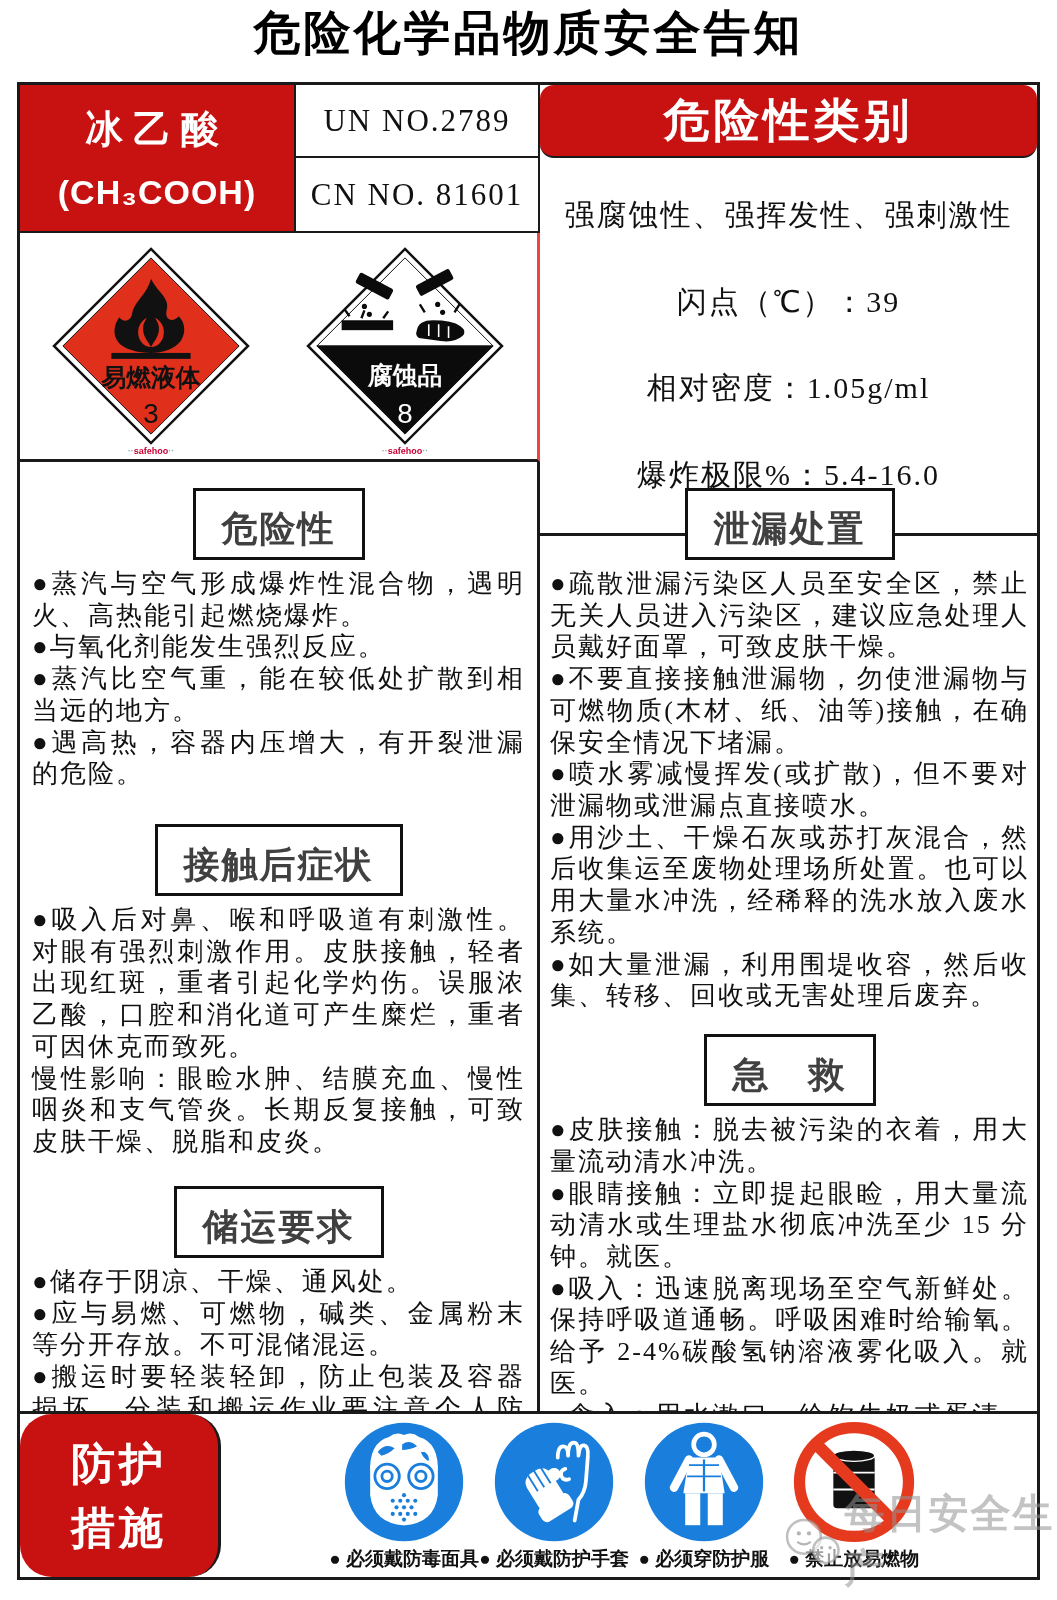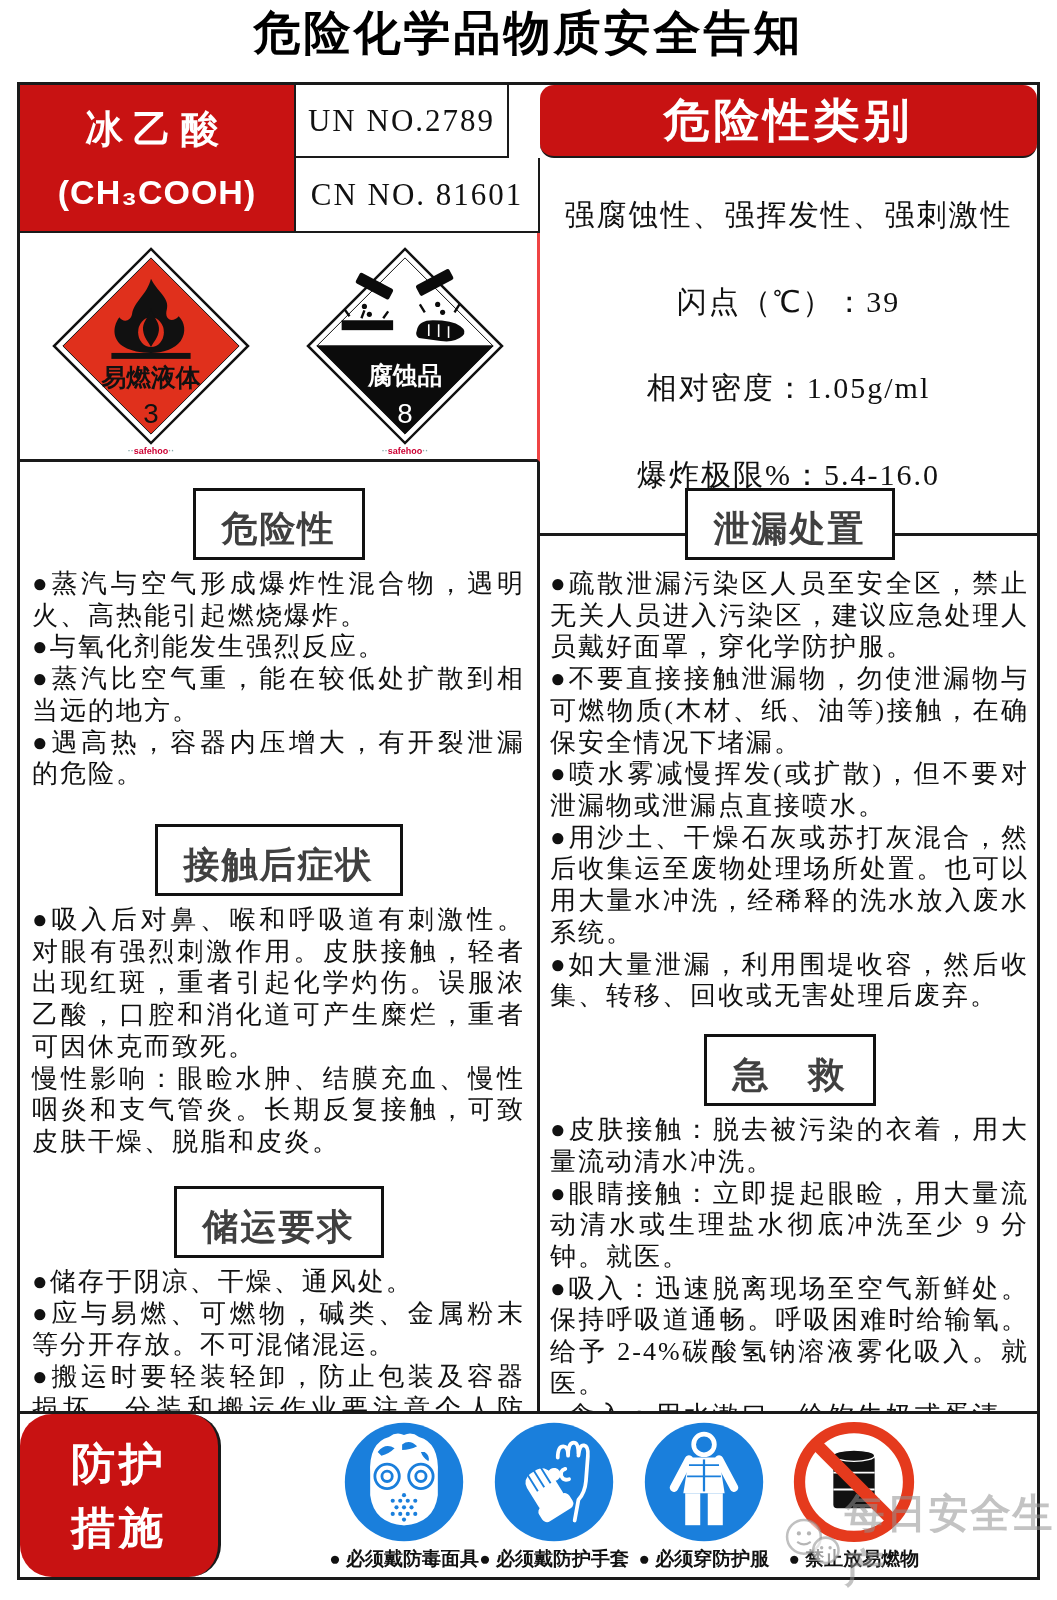--- a/index.html
+++ b/index.html
@@ -10,21 +10,21 @@
         letter-spacing:3px;color:#000;margin:0;}
   .sheet{position:absolute;left:17px;top:82px;width:1023px;height:1498px;
         border:3px solid #1a1a1a;box-sizing:border-box;}
   .cell{position:absolute;box-sizing:border-box;}
   .red{background:var(--accent-red);color:#fff;}
   
   .cell-name{left:0;top:0;width:276px;height:148px;border-right:2px solid #1a1a1a;border-bottom:2px solid #1a1a1a;
         display:flex;flex-direction:column;justify-content:space-around;align-items:center;padding:10px 0;}
   .chem-name{font-size:38px;letter-spacing:10px;font-weight:bold;}
   .chem-formula{font-family:"Liberation Sans",sans-serif;font-size:34px;font-weight:bold;letter-spacing:1px;}
-  .cell-un{left:276px;top:0;width:213px;height:73px;border-right:2px solid #1a1a1a;border-bottom:2px solid #1a1a1a;
+  .cell-un{left:276px;top:0;width:244px;height:73px;border-right:2px solid #1a1a1a;border-bottom:2px solid #1a1a1a;
         display:flex;align-items:center;justify-content:center;font-size:31px;letter-spacing:2px;}
   .cell-cn{left:276px;top:73px;width:244px;height:75px;border-right:2px solid #1a1a1a;border-bottom:2px solid #1a1a1a;
         display:flex;align-items:center;justify-content:center;font-size:31px;letter-spacing:2px;}
   .cell-class{left:520px;top:0;width:497px;height:73px;border-bottom:2px solid #1a1a1a;
         display:flex;align-items:center;justify-content:center;
         font-family:"Liberation Sans",sans-serif;font-weight:900;font-size:46px;letter-spacing:4px;border-radius:14px;}
   .cell-props{left:520px;top:73px;width:497px;height:378px;border-bottom:3px solid #1a1a1a;
         display:flex;flex-direction:column;justify-content:space-around;align-items:center;
         padding:14px 4px;font-size:30px;letter-spacing:2px;}
   .cell-diamonds{left:0;top:148px;width:520px;height:229px;border-right:3px solid #ef4444;border-bottom:3px solid #1a1a1a;}
@@ -143,29 +143,29 @@
       <p>慢性影响：眼睑水肿、结膜充血、慢性咽炎和支气管炎。长期反复接触，可致皮肤干燥、脱脂和皮炎。</p>
 
       <span class="sec-head gap2">储运要求</span>
       <p>●储存于阴凉、干燥、通风处。</p>
       <p>●应与易燃、可燃物，碱类、金属粉末等分开存放。不可混储混运。</p>
       <p>●搬运时要轻装轻卸，防止包装及容器损坏。分装和搬运作业要注意个人防护。</p>
     </div>
 
     <div class="cell cell-right body-text">
       <span class="sec-head">泄漏处置</span>
-      <p>●疏散泄漏污染区人员至安全区，禁止无关人员进入污染区，建议应急处理人员戴好面罩，穿化学防护服。</p>
+      <p>●疏散泄漏污染区人员至安全区，禁止无关人员进入污染区，建议应急处理人员戴好面罩，可致皮肤干燥。</p>
       <p>●不要直接接触泄漏物，勿使泄漏物与可燃物质(木材、纸、油等)接触，在确保安全情况下堵漏。</p>
       <p>●喷水雾减慢挥发(或扩散)，但不要对泄漏物或泄漏点直接喷水。</p>
       <p>●用沙土、干燥石灰或苏打灰混合，然后收集运至废物处理场所处置。也可以用大量水冲洗，经稀释的洗水放入废水系统。</p>
       <p>●如大量泄漏，利用围堤收容，然后收集、转移、回收或无害处理后废弃。</p>
 
       <span class="sec-head">急　救</span>
       <p>●皮肤接触：脱去被污染的衣着，用大量流动清水冲洗。</p>
-      <p>●眼睛接触：立即提起眼睑，用大量流动清水或生理盐水彻底冲洗至少 9 分钟。就医。</p>
+      <p>●眼睛接触：立即提起眼睑，用大量流动清水或生理盐水彻底冲洗至少 15 分钟。就医。</p>
       <p>●吸入：迅速脱离现场至空气新鲜处。保持呼吸道通畅。呼吸困难时给输氧。给予 2-4%碳酸氢钠溶液雾化吸入。就医。</p>
       <p>●食入：用水漱口，给饮牛奶或蛋清。就医。</p>
 
     </div>
 
     <div class="cell cell-protect red">
       <div>防护</div>
       <div>措施</div>
     </div>
 

